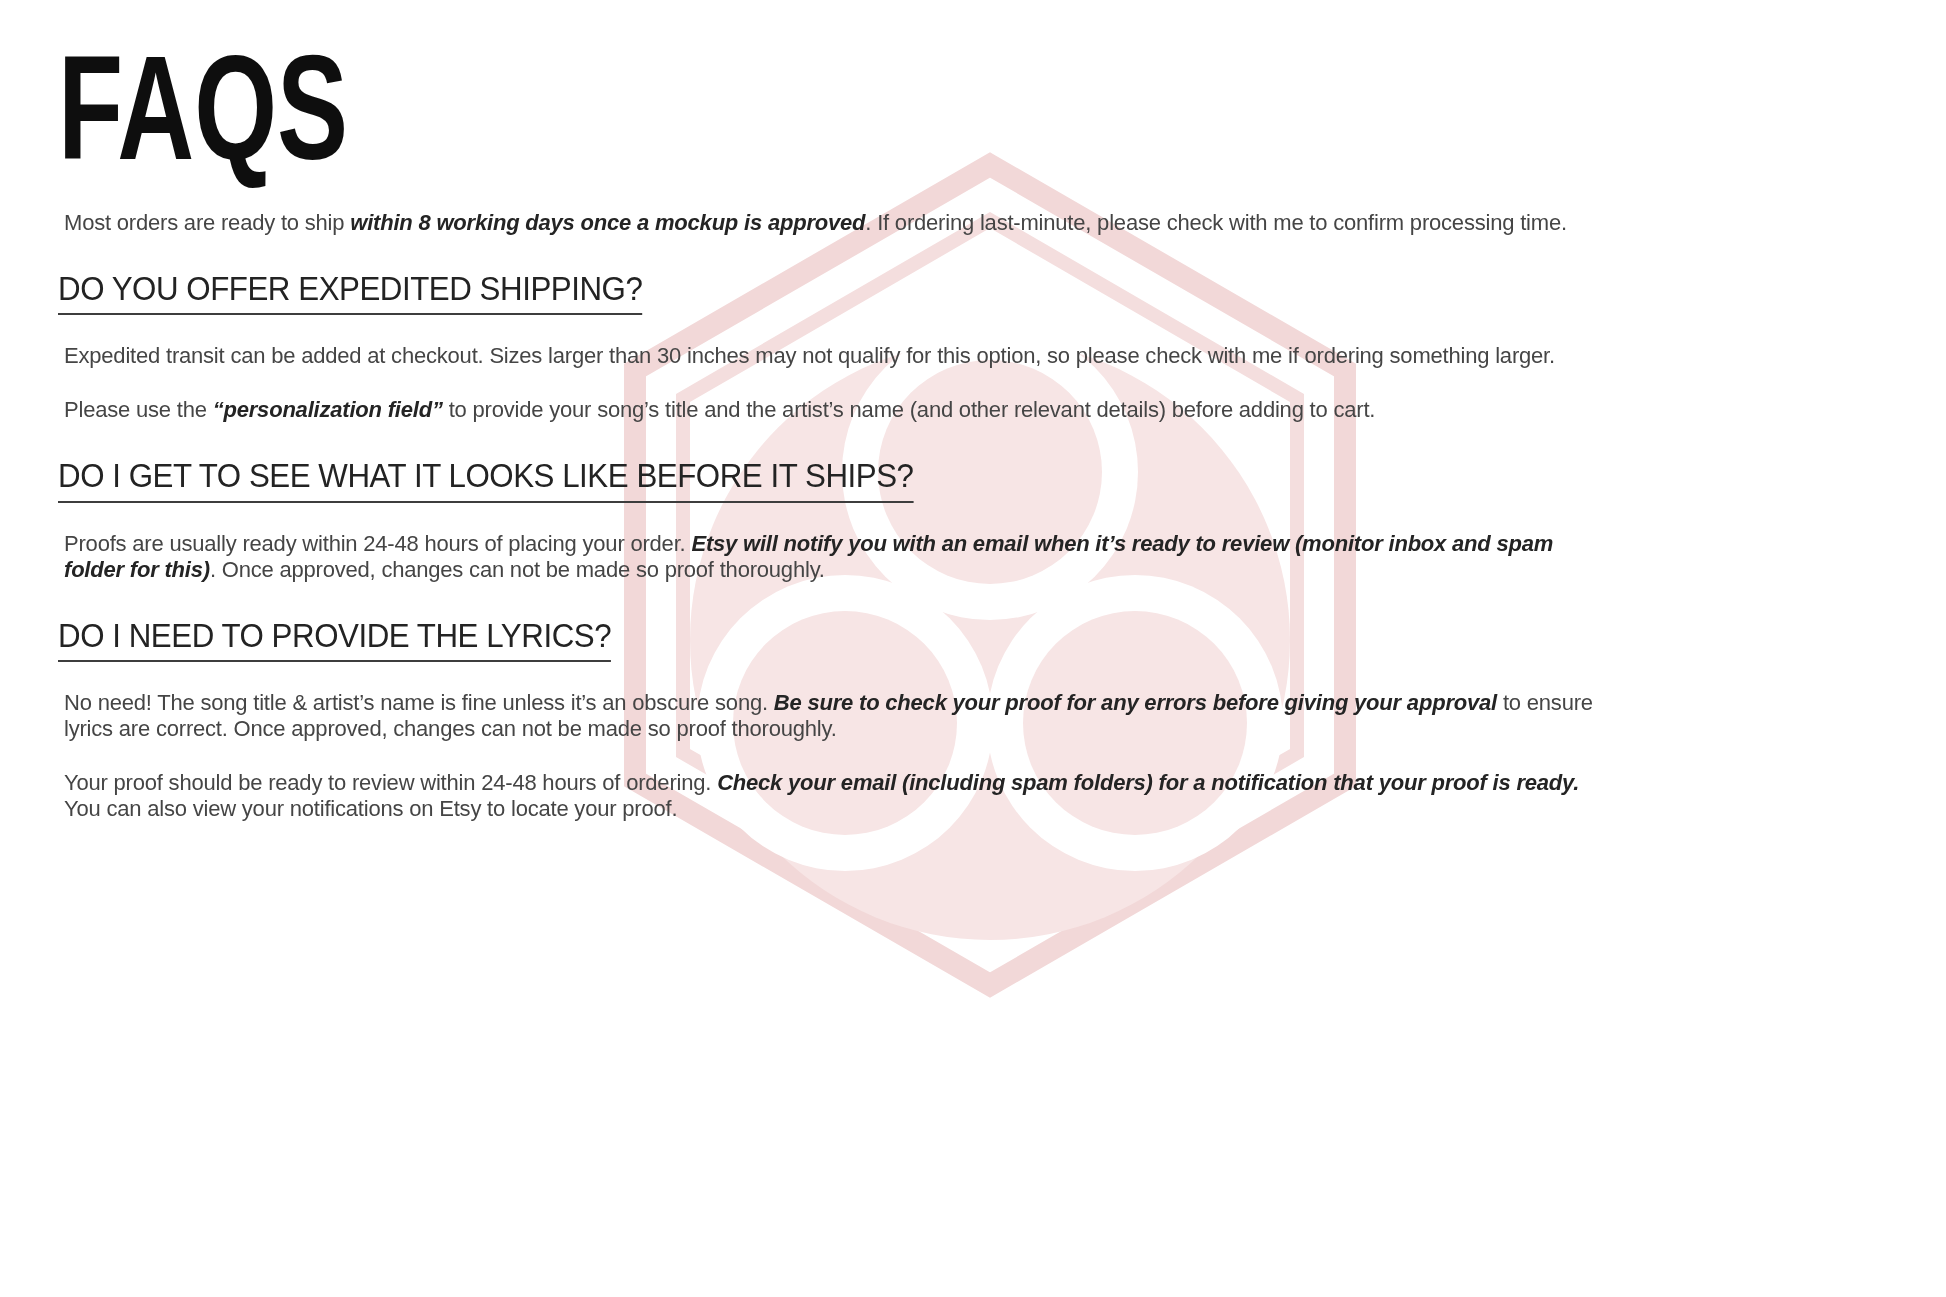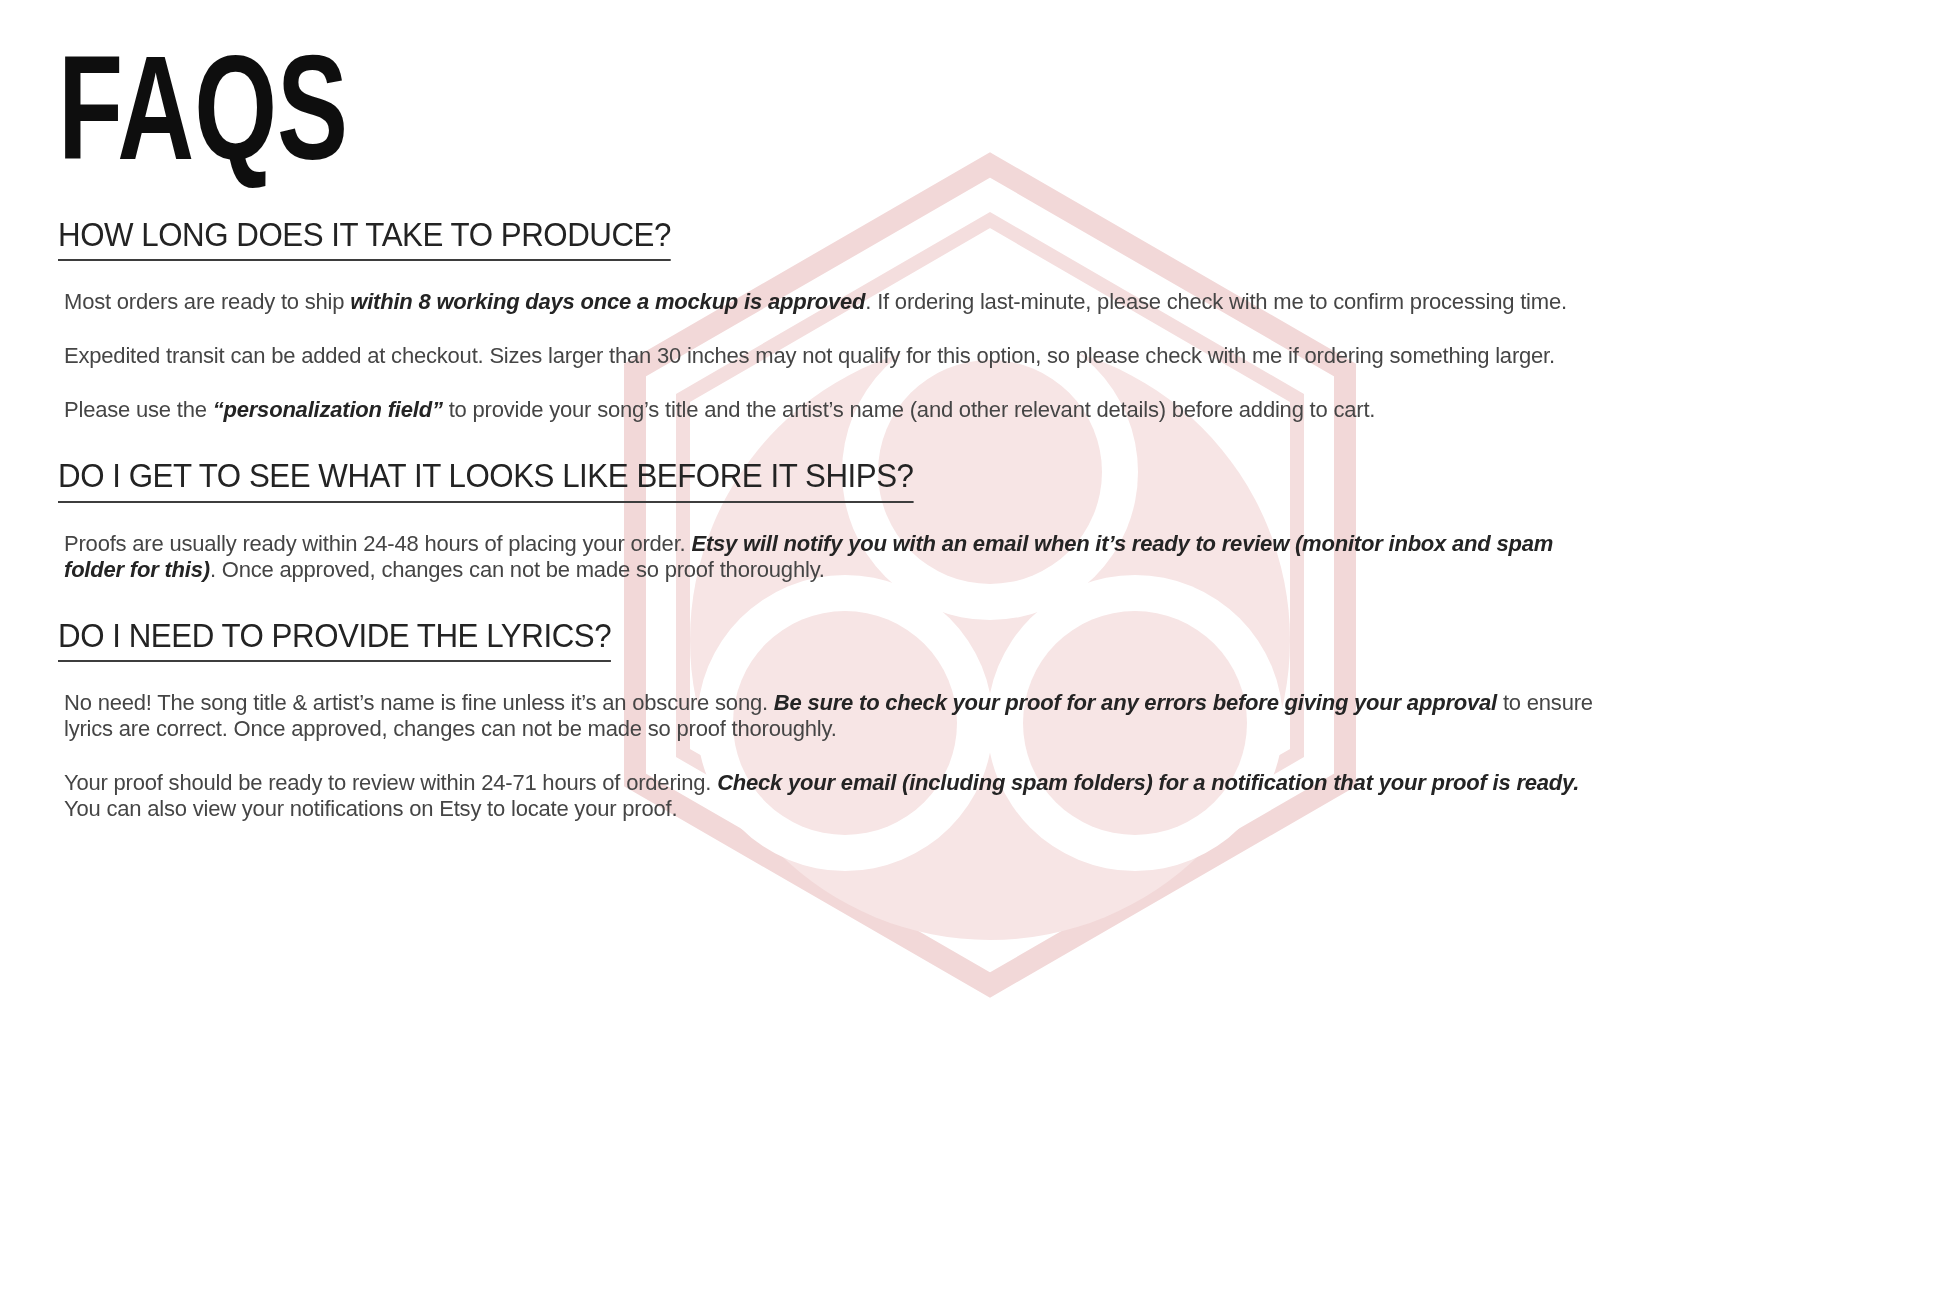--- a/index.html
+++ b/index.html
@@ -84,27 +84,27 @@
       <circle cx="990" cy="472" r="112" fill="#f7e5e5"></circle>
       <circle cx="845" cy="723" r="112" fill="#f7e5e5"></circle>
       <circle cx="1135" cy="723" r="112" fill="#f7e5e5"></circle>
     </g>
   </svg>
 
   <div class="content">
     <h1 class="title">FAQS</h1>
     <main>
   <section class="faq">
-    <div>
-      <h2 class="q">HOW LONG DOES IT TAKE TO PRODUCE?</h2>
-    </div>
     <p class="a"><span class="plain">Most orders are ready to ship </span><span class="em">within 8 working days once a mockup is approved</span><span class="plain">. If ordering last-minute, please check with me to confirm processing time.</span></p>
   </section>
 
   <section class="faq">
+    <div>
+      <h2 class="q">DO YOU OFFER EXPEDITED SHIPPING?</h2>
+    </div>
     <p class="a"><span class="plain">Expedited transit can be added at checkout. Sizes larger than 30 inches may not qualify for this option, so please check with me if ordering something larger.</span></p>
   </section>
 
   <section class="faq">
     <p class="a"><span class="plain">Please use the </span><span class="em">“personalization field”</span><span class="plain"> to provide your song’s title and the artist’s name (and other relevant details) before adding to cart.</span></p>
   </section>
 
   <section class="faq">
     <div>
       <h2 class="q">DO I GET TO SEE WHAT IT LOOKS LIKE BEFORE IT SHIPS?</h2>
@@ -116,19 +116,19 @@
   <section class="faq">
     <div>
       <h2 class="q">DO I NEED TO PROVIDE THE LYRICS?</h2>
     </div>
     <p class="a"><span class="plain">No need! The song title &amp; artist’s name is fine unless it’s an obscure song. </span><span class="em">Be sure to check your proof for any errors before giving your approval</span><span class="plain"> to ensure
 lyrics are correct. Once approved, changes can not be made so proof thoroughly.</span></p>
   </section>
 
 
   <section class="faq">
-    <p class="a"><span class="plain">Your proof should be ready to review within 24-71 hours of ordering. </span><span class="em">Check your email (including spam folders) for a notification that your proof is ready.</span><span class="plain">
+    <p class="a"><span class="plain">Your proof should be ready to review within 24-48 hours of ordering. </span><span class="em">Check your email (including spam folders) for a notification that your proof is ready.</span><span class="plain">
 You can also view your notifications on Etsy to locate your proof.</span></p>
   </section>
 </main>
   </div>
 
 </div>
 
 </body></html>

